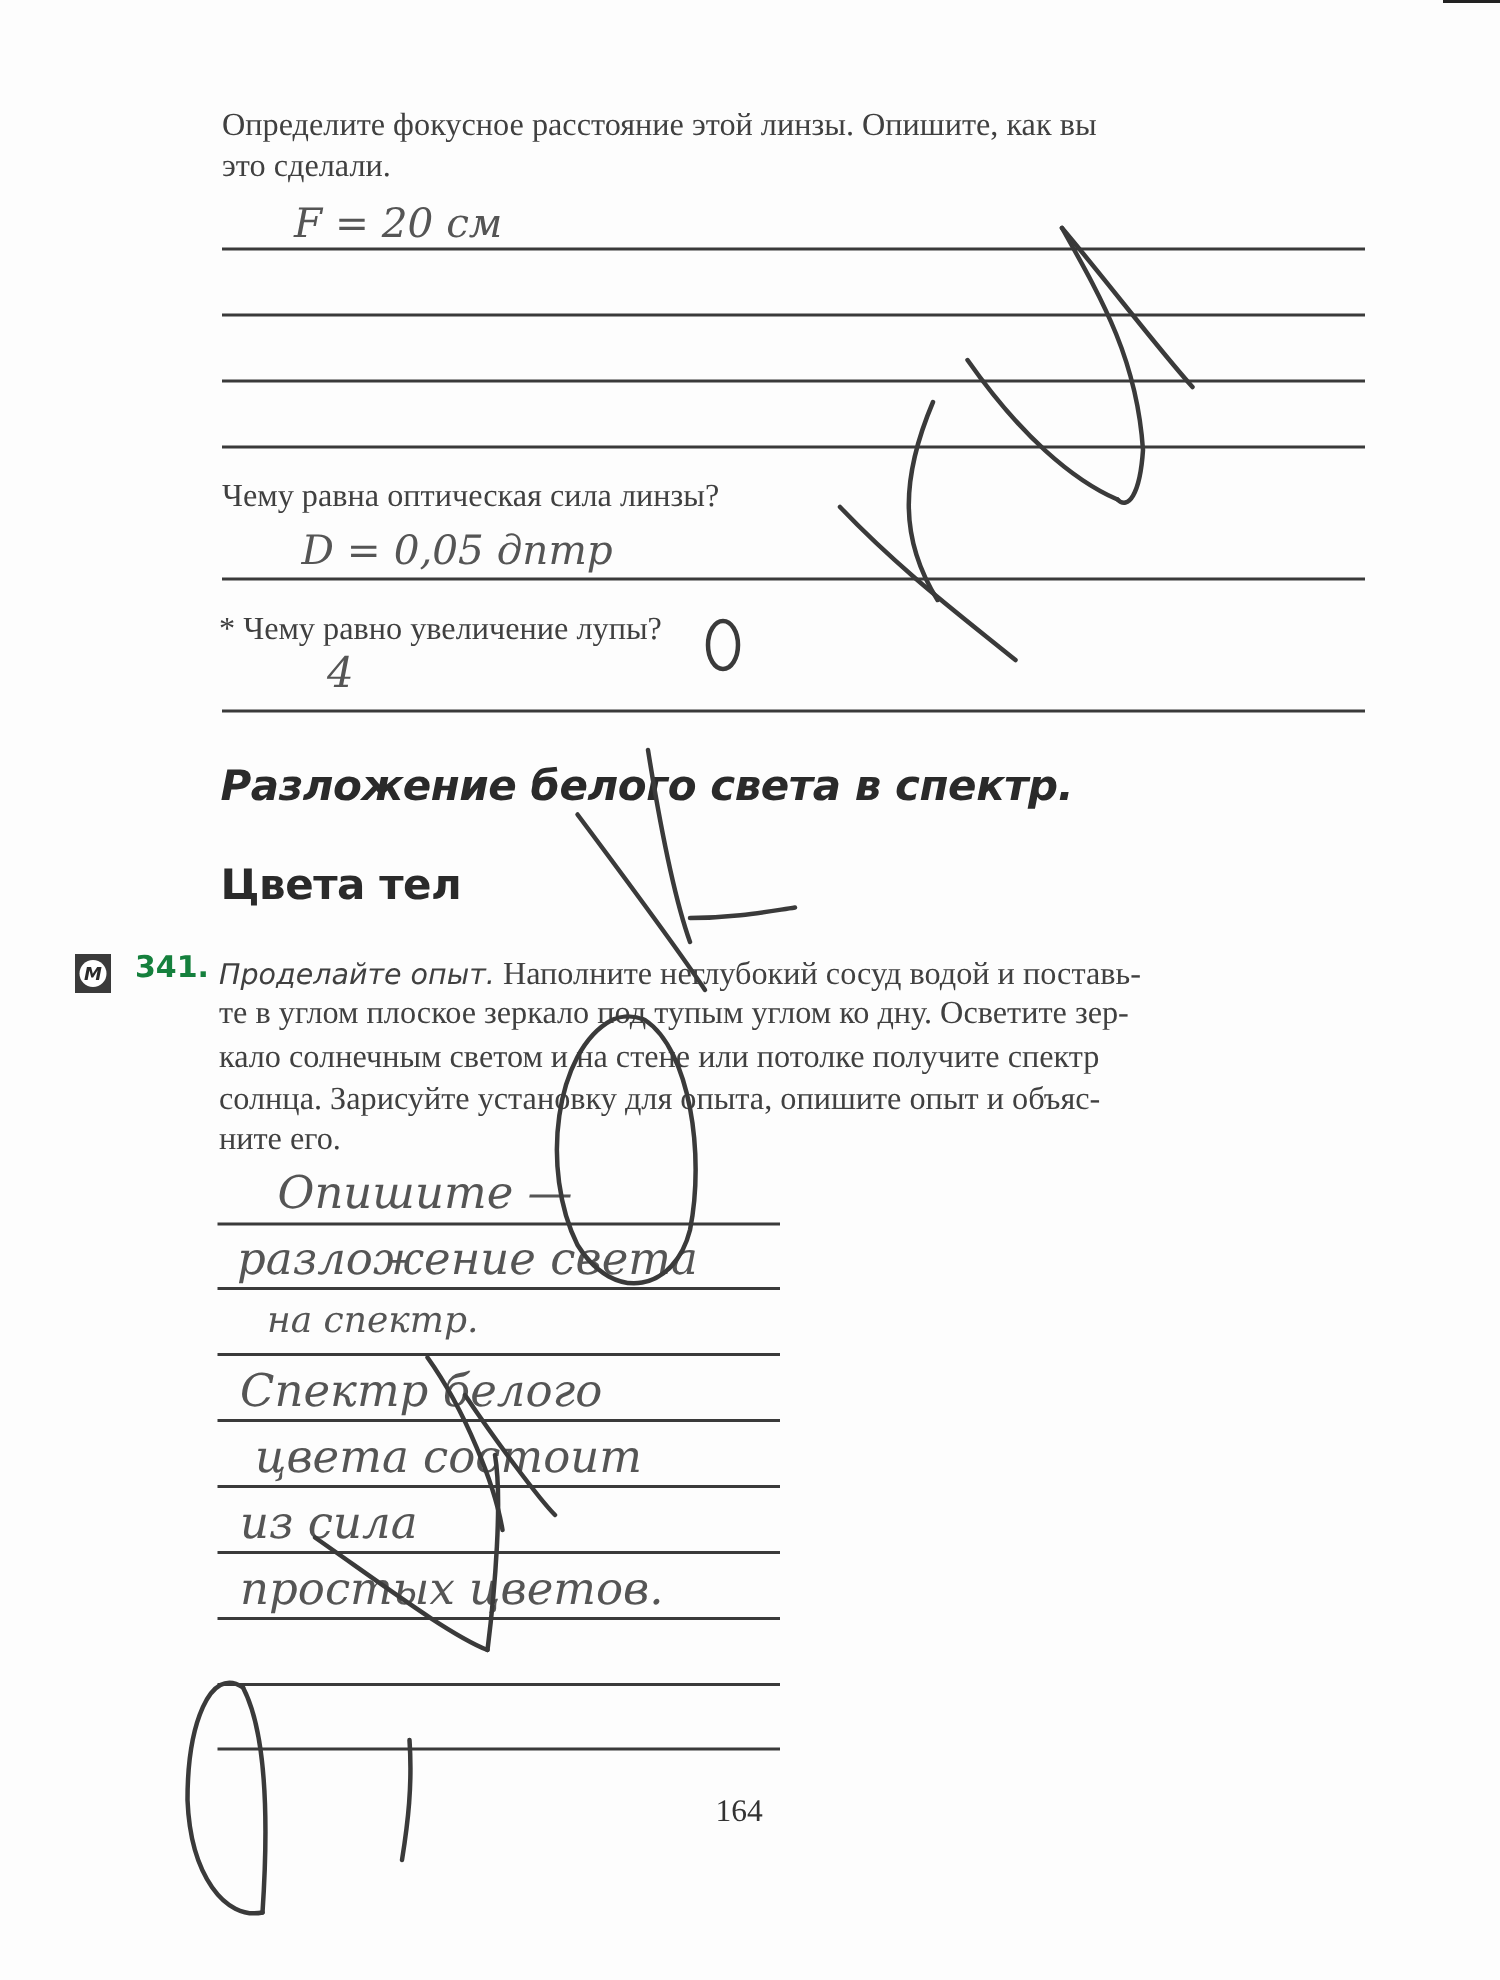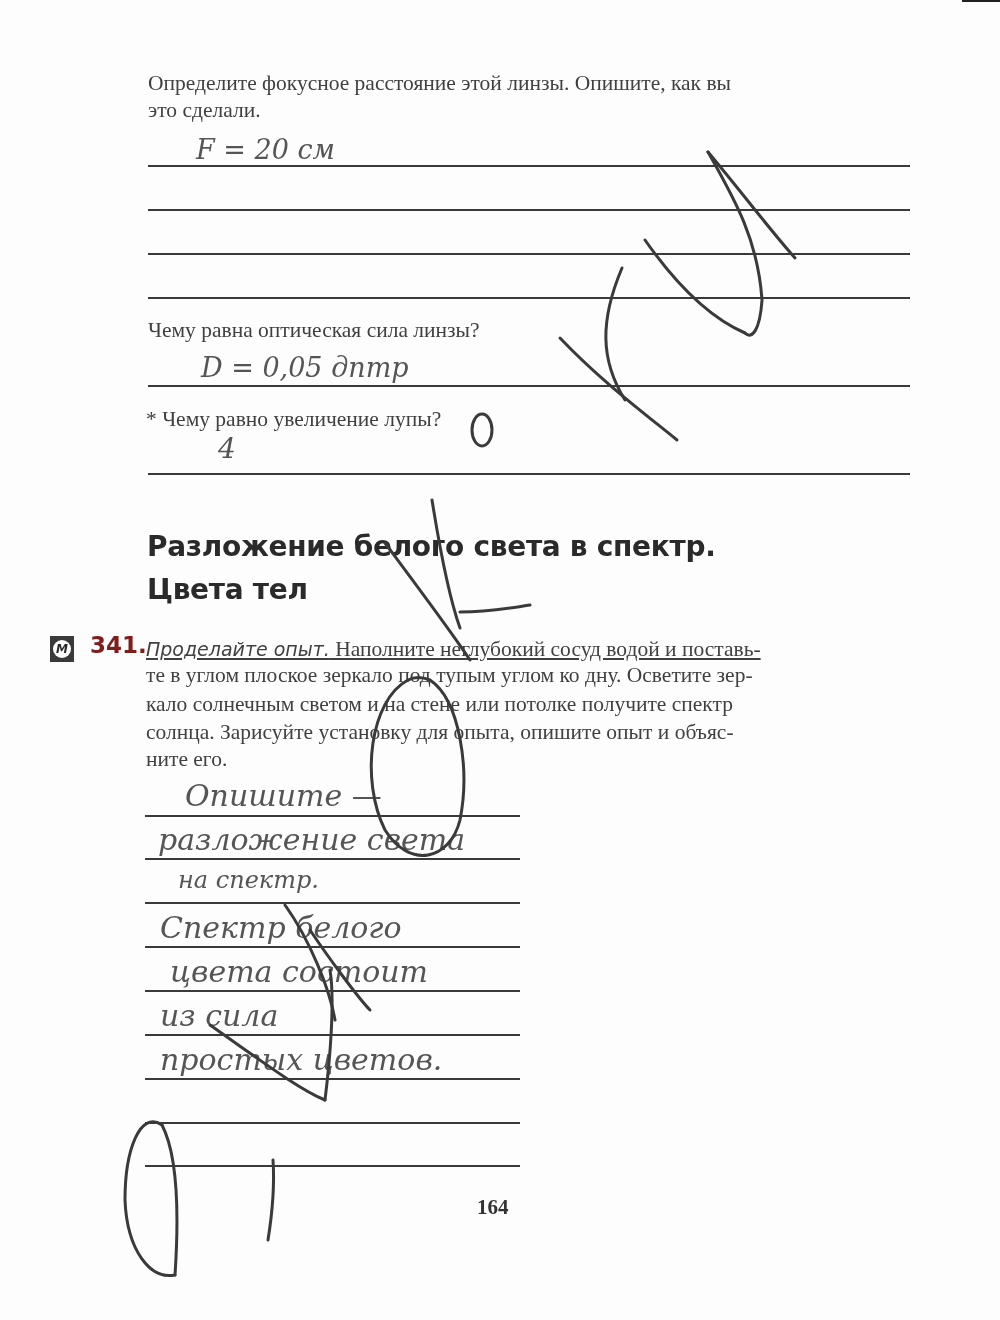--- a/index.html
+++ b/index.html
@@ -2,25 +2,25 @@
 <html><head>
 <meta charset="utf-8">
 <style>
   html,body{margin:0;padding:0;}
   body{width:1000px;height:1320px;background:#fdfdfd;position:relative;overflow:hidden;font-family:"DejaVu Serif","Liberation Serif",serif;color:#2a2a2a;}
   .abs{position:absolute;}
   .ptext{font-family:"Liberation Serif","DejaVu Serif",serif;font-size:21.5px;line-height:26px;color:#404040;white-space:nowrap;}
   .rule{position:absolute;height:1.6px;background:#3a3a3a;}
   .hw{font-family:"DejaVu Serif",serif;font-style:italic;color:#555;position:absolute;white-space:nowrap;}
   .heading{font-family:"DejaVu Sans","Liberation Sans",sans-serif;font-weight:bold;font-size:28px;line-height:36px;color:#2a2a2a;letter-spacing:-0.3px;}
-  .num{font-family:"DejaVu Sans","Liberation Sans",sans-serif;font-weight:bold;font-size:23px;color:#7f1d1d;}
+  .num{font-family:"DejaVu Sans","Liberation Sans",sans-serif;font-weight:bold;font-size:20px;color:#15803d;}
   .italic-sans{font-family:"DejaVu Sans","Liberation Sans",sans-serif;font-style:italic;font-size:19px;}
   .mbadge{width:24px;height:26px;background:#3a3a3a;display:flex;align-items:center;justify-content:center;}
   .mbadge span{width:18px;height:18px;border-radius:50%;background:#fff;color:#2a2a2a;font-family:"DejaVu Sans",sans-serif;font-weight:bold;font-style:italic;font-size:12px;display:flex;align-items:center;justify-content:center;}
-  .pagenum{font-family:"Liberation Serif",serif;font-size:21px;color:#333;font-weight:bold;}
+  .pagenum{font-family:"Liberation Serif",serif;font-size:21px;color:#333;}
   .corner{position:absolute;top:0;right:0;width:38px;height:2px;background:#222;}
   svg.scribble{position:absolute;left:0;top:0;pointer-events:none;}
 </style>
 </head>
 <body>
 
 <div class="corner"></div>
 
 <div class="abs ptext" style="left:148px;top:70px;">Определите фокусное расстояние этой линзы. Опишите, как вы</div>
 <div class="abs ptext" style="left:148px;top:97px;">это сделали.</div>
@@ -31,28 +31,28 @@
 <div class="rule" style="left:148px;top:297px;width:762px;"></div>
 
 <div class="abs ptext" style="left:148px;top:317px;">Чему равна оптическая сила линзы?</div>
 <div class="hw" style="left:185px;top:352px;font-size:27px;margin-left:16px;">D = 0,05 дптр</div>
 <div class="rule" style="left:148px;top:385px;width:762px;"></div>
 
 <div class="abs ptext" style="left:146px;top:406px;">* Чему равно увеличение лупы?</div>
 <div class="hw" style="left:218px;top:432px;font-size:28px;">4</div>
 <div class="rule" style="left:148px;top:473px;width:762px;"></div>
 
-<div class="abs heading" style="left:147px;top:529px;">Разложение белого света в спектр.</div>
+<div class="abs heading" style="left:147px;top:506px;font-style:italic;">Разложение белого света в спектр.</div>
 <div class="abs heading" style="left:147px;top:572px;">Цвета тел</div>
 
 <div class="abs mbadge" style="left:50px;top:636px;">
     <span>М</span>
   </div>
 <div class="abs num" style="left:90px;top:632px;">341.</div>
-<div class="abs ptext" style="left:146px;top:636px;text-decoration:underline;"><span class="italic-sans">Проделайте опыт.</span><span> Наполните неглубокий сосуд водой и поставь-</span></div>
+<div class="abs ptext" style="left:146px;top:636px;"><span class="italic-sans">Проделайте опыт.</span><span> Наполните неглубокий сосуд водой и поставь-</span></div>
 <div class="abs ptext" style="left:146px;top:662px;">те в углом плоское зеркало под тупым углом ко дну. Осветите зер-</div>
 <div class="abs ptext" style="left:146px;top:691px;">кало солнечным светом и на стене или потолке получите спектр</div>
 <div class="abs ptext" style="left:146px;top:719px;">солнца. Зарисуйте установку для опыта, опишите опыт и объяс-</div>
 <div class="abs ptext" style="left:146px;top:746px;">ните его.</div>
 
 <div class="hw" style="left:185px;top:778px;font-size:30px;">Опишите —</div>
 <div class="hw" style="left:158px;top:822px;font-size:30px;">разложение света</div>
 <div class="hw" style="left:178px;top:866px;font-size:24px;">на спектр.</div>
 <div class="hw" style="left:160px;top:910px;font-size:30px;">Спектр белого</div>
 <div class="hw" style="left:170px;top:954px;font-size:30px;">цвета состоит</div>

